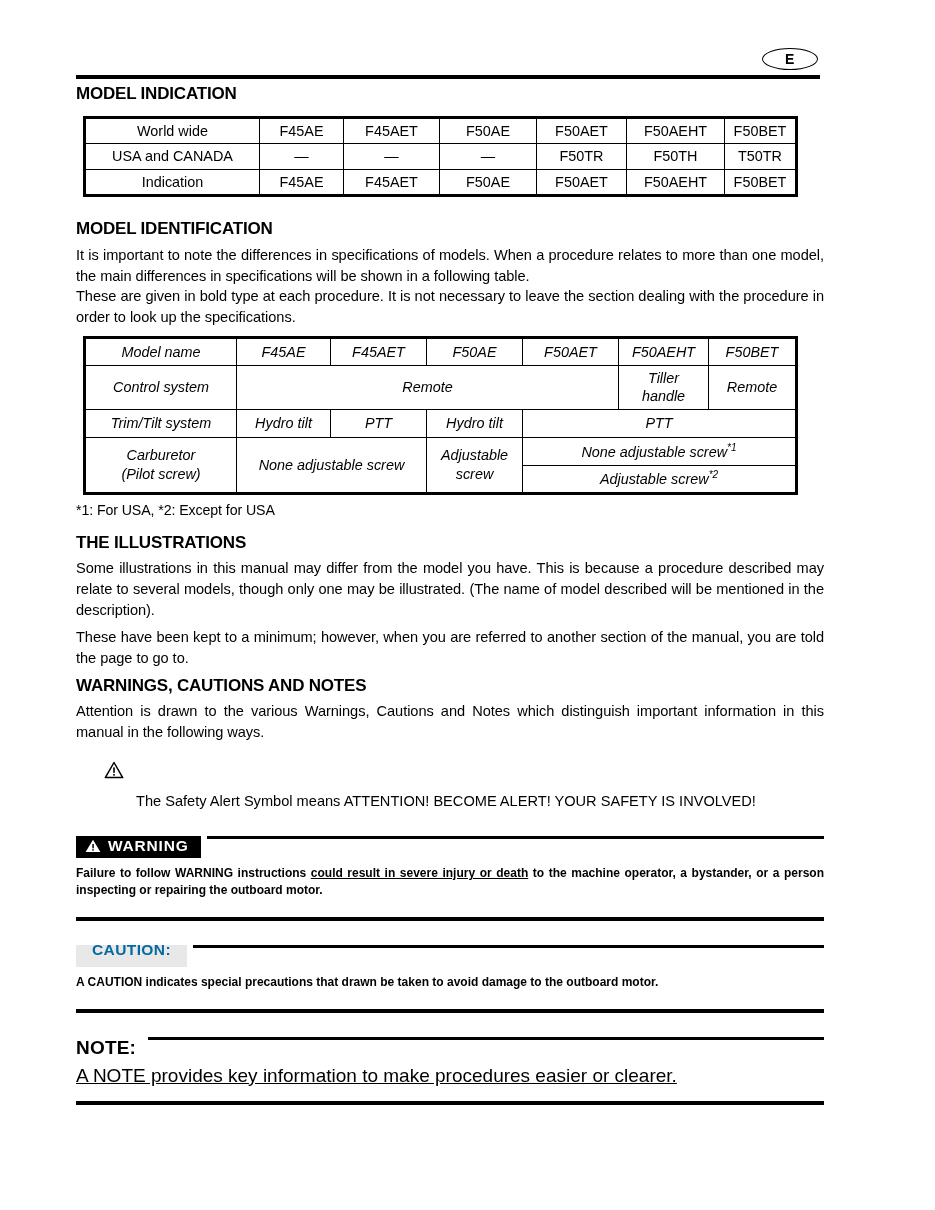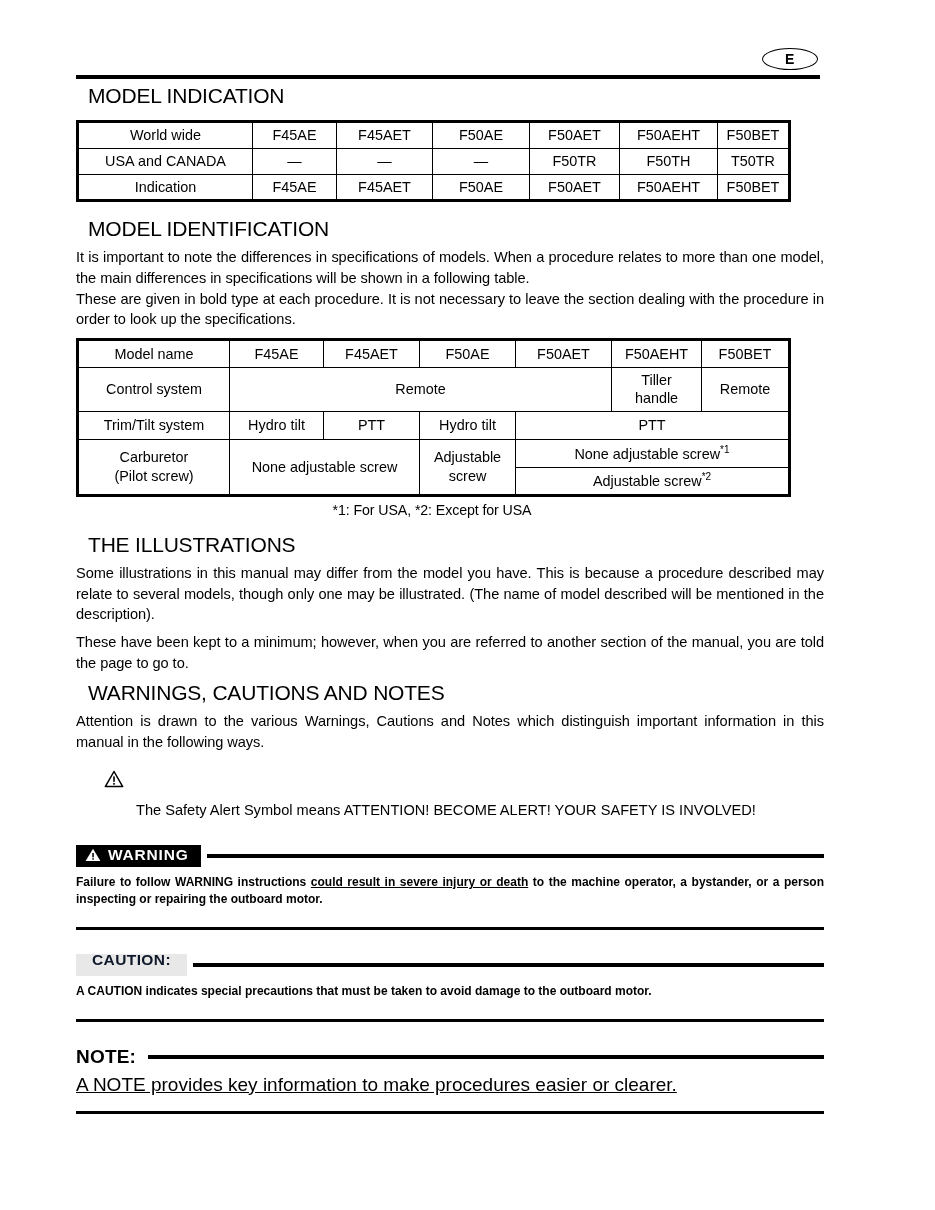--- a/index.html
+++ b/index.html
@@ -49,67 +49,67 @@
   }
 
   
   .content {
     position: absolute;
     left: 76px;
     top: 84px;
     width: 748px;
   }
   h2.sec {
-    font-size: 21px;
-    font-weight: 400;
-    margin: 0 0 6px 12px;
+    font-size: 17px;
+    font-weight: 700;
+    margin: 0 0 6px 0;
     letter-spacing: -0.2px;
     line-height: 1.15;
   }
   p.body {
     font-size: 14.6px;
     line-height: 1.42;
     margin: 0;
     text-align: justify;
     text-justify: inter-word;
     letter-spacing: -0.05px;
   }
 
   .gap-s { height: 7px; }
   .gap-m { height: 15px; }
 
   
   table.doc {
     border-collapse: collapse;
     width: 712px;
     table-layout: fixed;
-    margin: 0;
+    margin: 7px;
     border: 3px solid #000;
   }
   table.doc td {
     border: 1.2px solid #000;
     font-size: 14.4px;
     text-align: center;
     vertical-align: middle;
     padding: 3px 2px;
     line-height: 1.28;
     height: 26px;
     box-sizing: border-box;
   }
-  table.doc.t2 td { height: 28px; }
+  table.doc.t2 td { height: 28px; font-style: italic; }
   td.tall { height: 52px; }
   td.twoline { line-height: 1.2; }
   .sup { font-size: 10px; vertical-align: super; }
 
   .tbl-wrap1 { margin-top: 12px; }
   .tbl-wrap2 { margin-top: 8px; }
 
   .footnote {
     width: 712px;
-    text-align: center;
+    text-align: left;
     font-size: 14.2px;
     margin-top: 5px;
     letter-spacing: -0.1px;
   }
 
   
   .alert-row {
     display: flex;
     align-items: flex-start;
     margin-top: 16px;
@@ -126,21 +126,20 @@
     font-size: 14.6px;
     line-height: 1.42;
     text-align: justify;
     width: 692px;
     margin-top: 32px;
   }
 
   
   .badge-line {
     display: flex;
-    align-items: center;
     margin-top: 24px;
   }
   .warn-badge {
     background: #000;
     color: #fff;
     font-size: 15.5px;
     font-weight: 700;
     letter-spacing: 0.8px;
     padding: 3px 12px 4px 9px;
     display: flex;
@@ -151,21 +150,21 @@
   }
   .warn-badge .wtri { width: 16px; height: 14px; flex: 0 0 auto; }
   .badge-rule {
     flex: 1 1 auto;
     height: 3.4px;
     background: #000;
     margin-left: 6px;
   }
   .caution-badge {
     background: #e8e8e8;
-    color: #0f172a;
+    color: #0369a1;
     font-size: 15.5px;
     font-weight: 700;
     letter-spacing: 0.4px;
     padding: 3px 16px 14px 16px;
     height: 22px;
     box-sizing: border-box;
     display: flex;
     align-items: center;
   }
   .note-badge {
@@ -353,21 +352,21 @@
     </div>
     <p class="bold-body"><span>Failure to follow WARNING instructions </span><span class="u">could result in severe injury or death</span><span> to the machine operator, a bystander, or a person inspecting or repairing the outboard motor.</span></p>
     <div class="hr-thick"></div>
 
     <div class="badge-line">
       <div class="caution-badge">
         <span>CAUTION:</span>
       </div>
       <div class="badge-rule"></div>
     </div>
-    <p class="bold-body">A CAUTION indicates special precautions that must be taken to avoid damage to the outboard motor.</p>
+    <p class="bold-body">A CAUTION indicates special precautions that drawn be taken to avoid damage to the outboard motor.</p>
     <div class="hr-thick"></div>
 
     <div class="badge-line">
       <div class="note-badge">
         <span>NOTE:</span>
       </div>
       <div class="badge-rule"></div>
     </div>
     <p class="note-body">A NOTE provides key information to make procedures easier or clearer.</p>
     <div class="hr-thick tight"></div>

